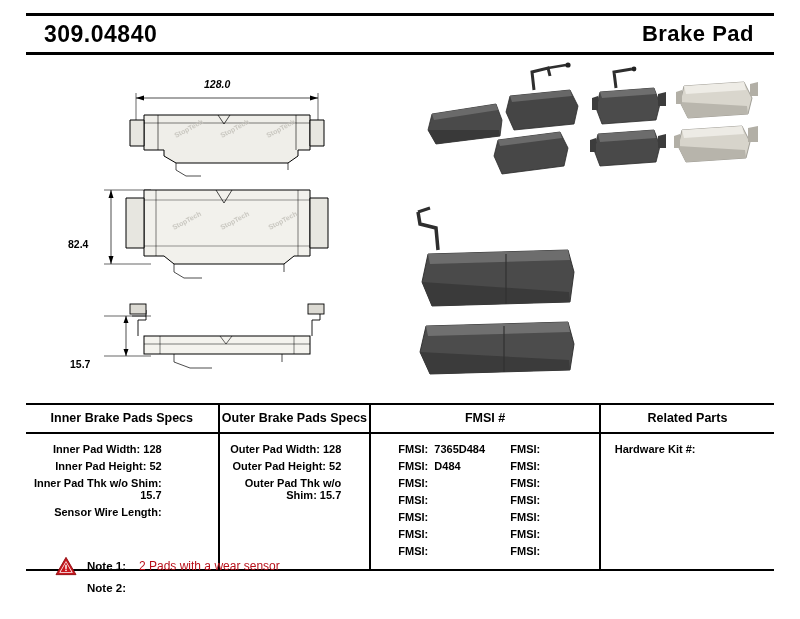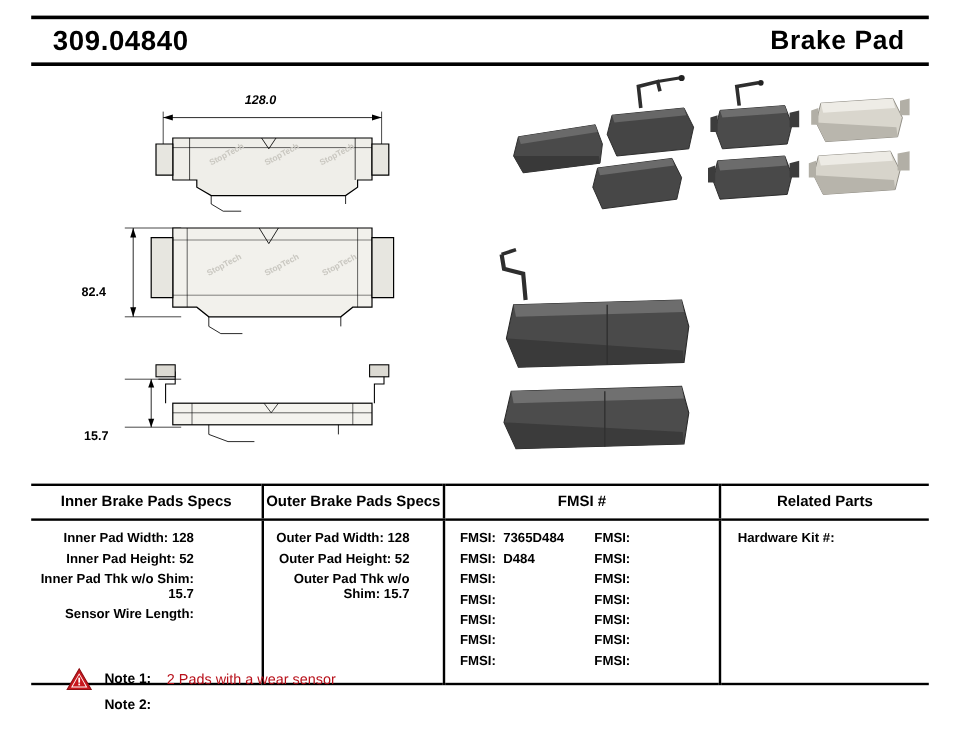--- a/index.html
+++ b/index.html
@@ -52,21 +52,21 @@
 
   .body-cell { padding:6px 0 10px 0; font-size:11px; font-weight:bold; }
   .inner-list, .outer-list { list-style:none; margin:0; padding:0; text-align:right; }
   .inner-list li, .outer-list li { padding:2.5px 12px 2.5px 0; }
   .inner-list li { padding-right:56px; }
   .outer-list li { padding-right:28px; }
 
   .fmsi-grid { display:flex; padding-left:12px; }
   .fmsi-col { list-style:none; margin:0; padding:0; }
   .fmsi-col.left { width:112px; }
-  .fmsi-col li { padding:2.5px 0; font-size:11px; font-weight:bold; white-space:pre; }
+  .fmsi-col li { padding:2.5px 0; font-size:11px; font-weight:bold; white-space:pre;margin-left:15px; }
   .rel-list { list-style:none; margin:0; padding:0 0 0 14px; }
   .rel-list li { padding:2.5px 0; font-size:11px; font-weight:bold; }
 
   
   .notes { position:absolute; left:55px; top:555px; width:500px; }
   .note-row { display:flex; align-items:center; height:22px; }
   .warn-icon { width:22px; height:20px; margin-right:10px; }
   .note-label { font-size:11.5px; font-weight:bold; width:52px; }
   .note-text { font-size:12px; font-weight:normal; color:#b8101a; }
   .note-row.second { padding-left:32px; }

